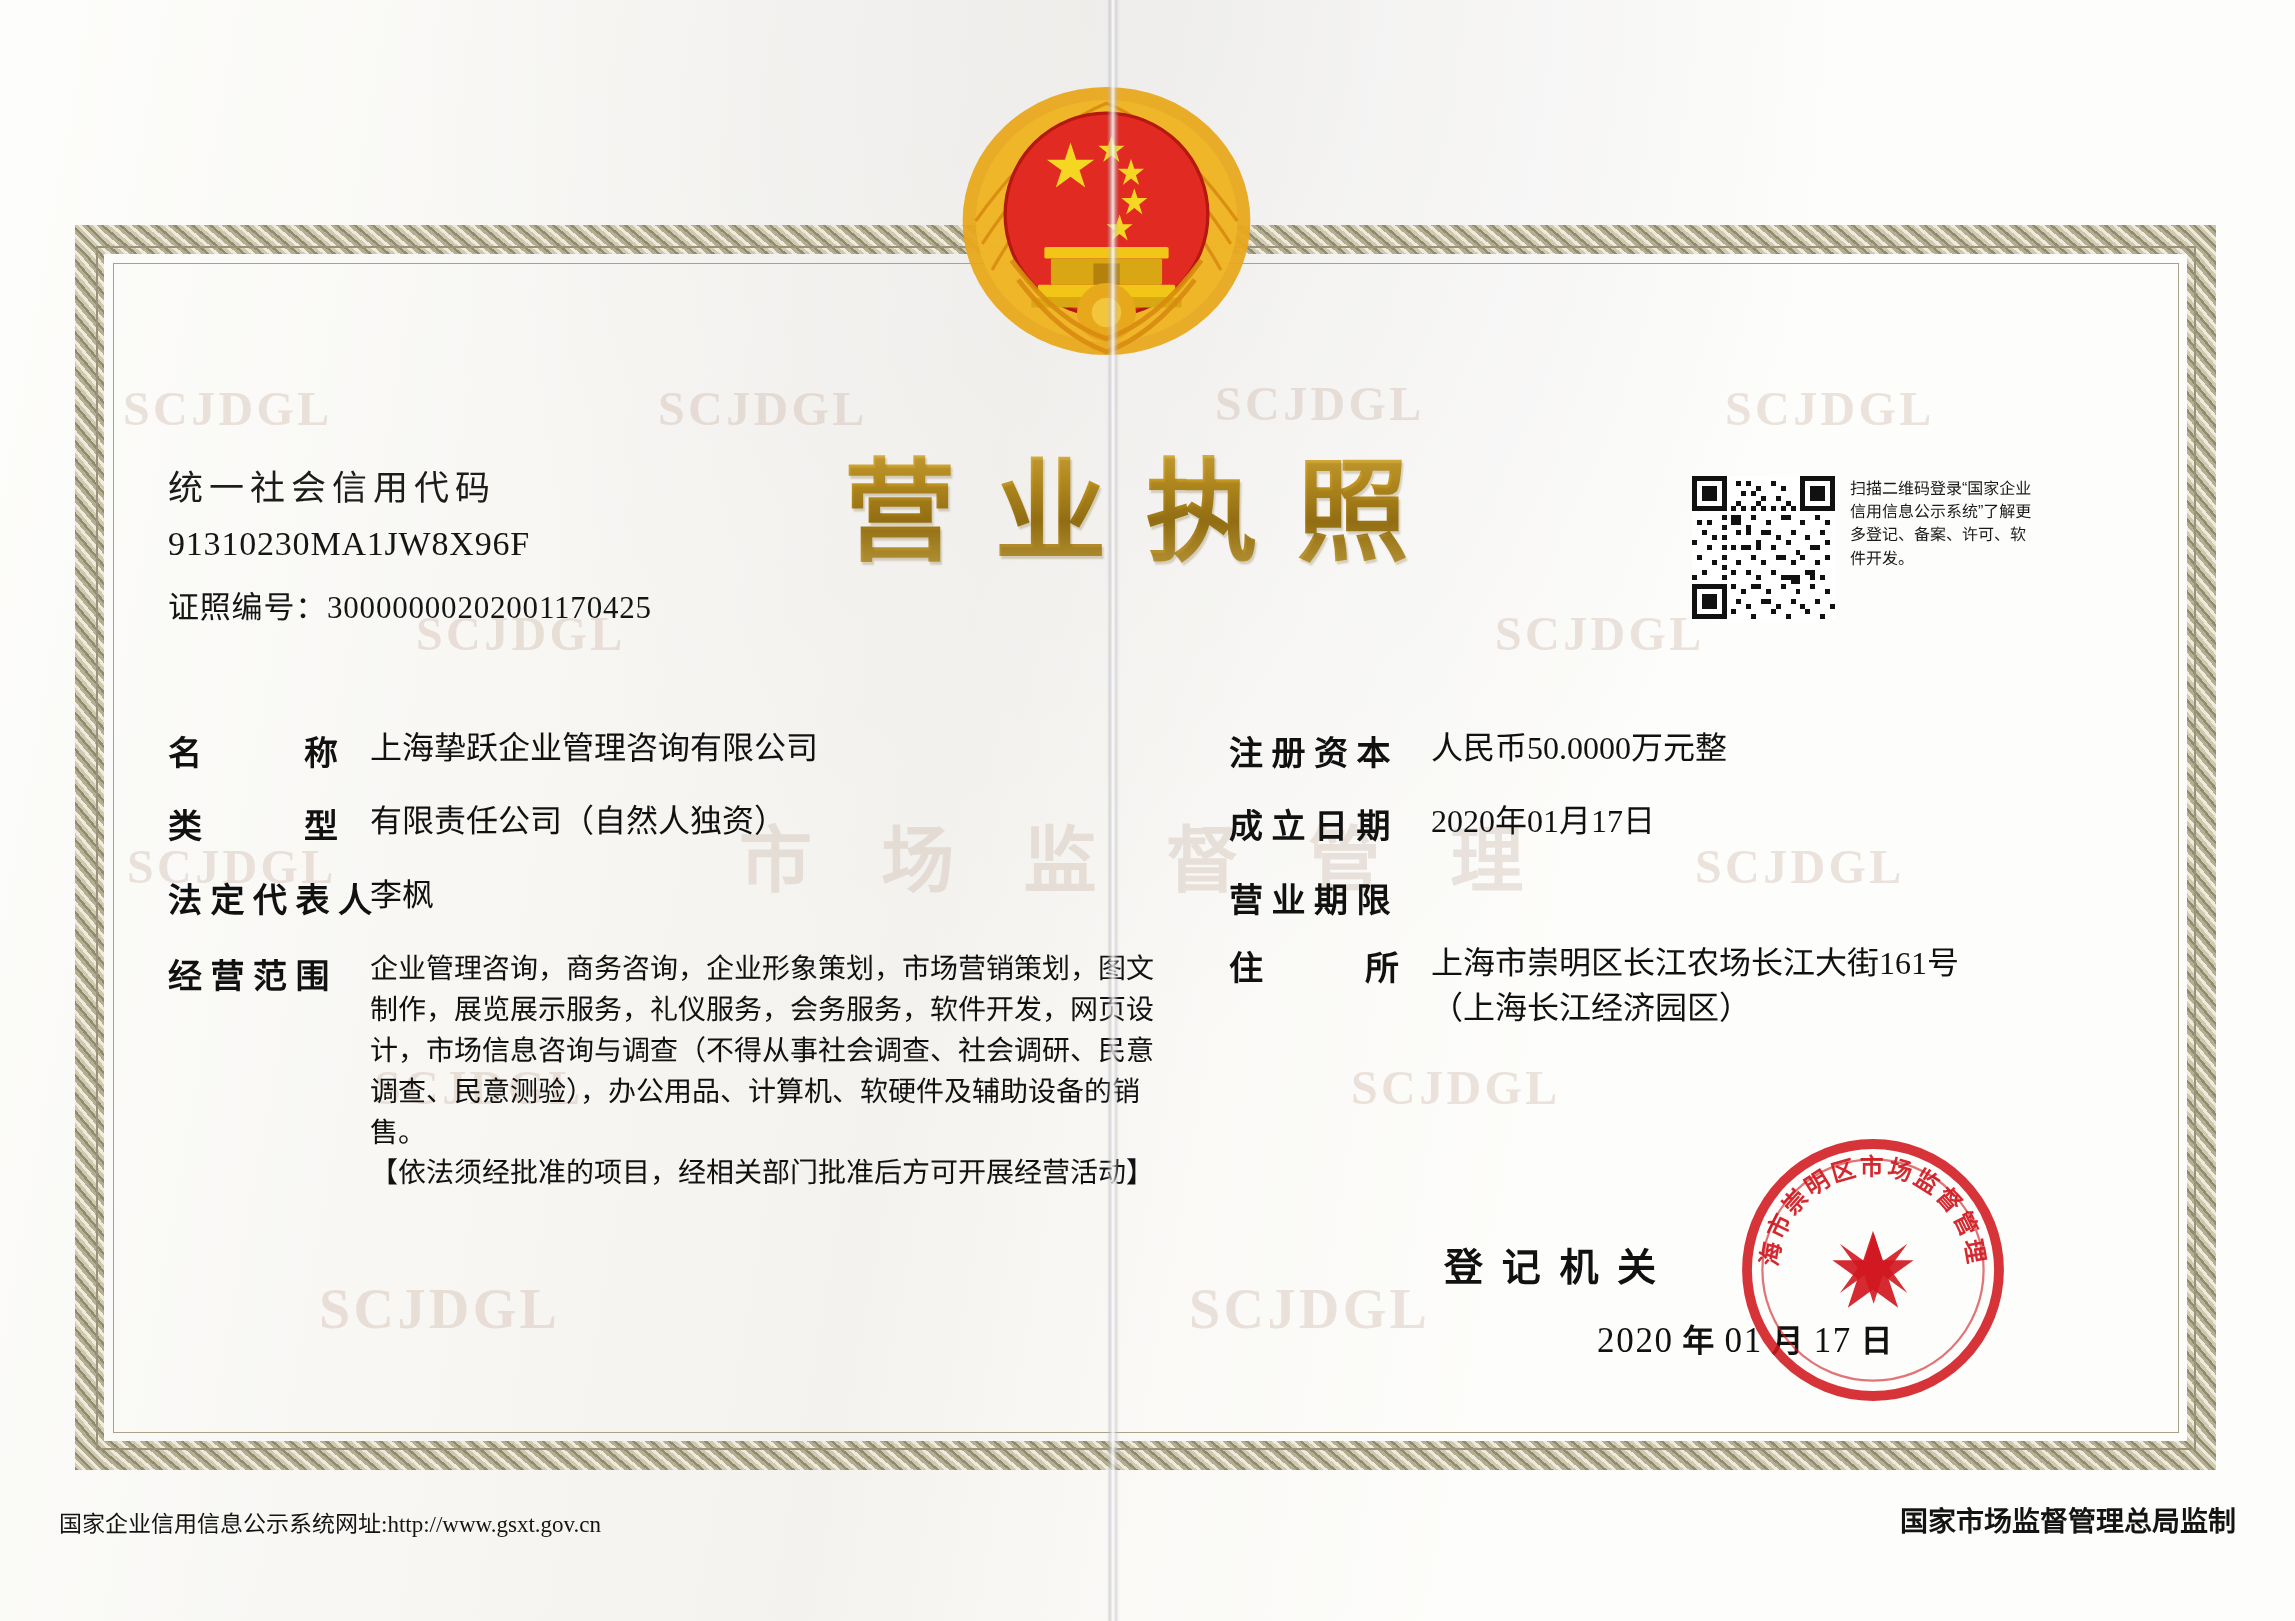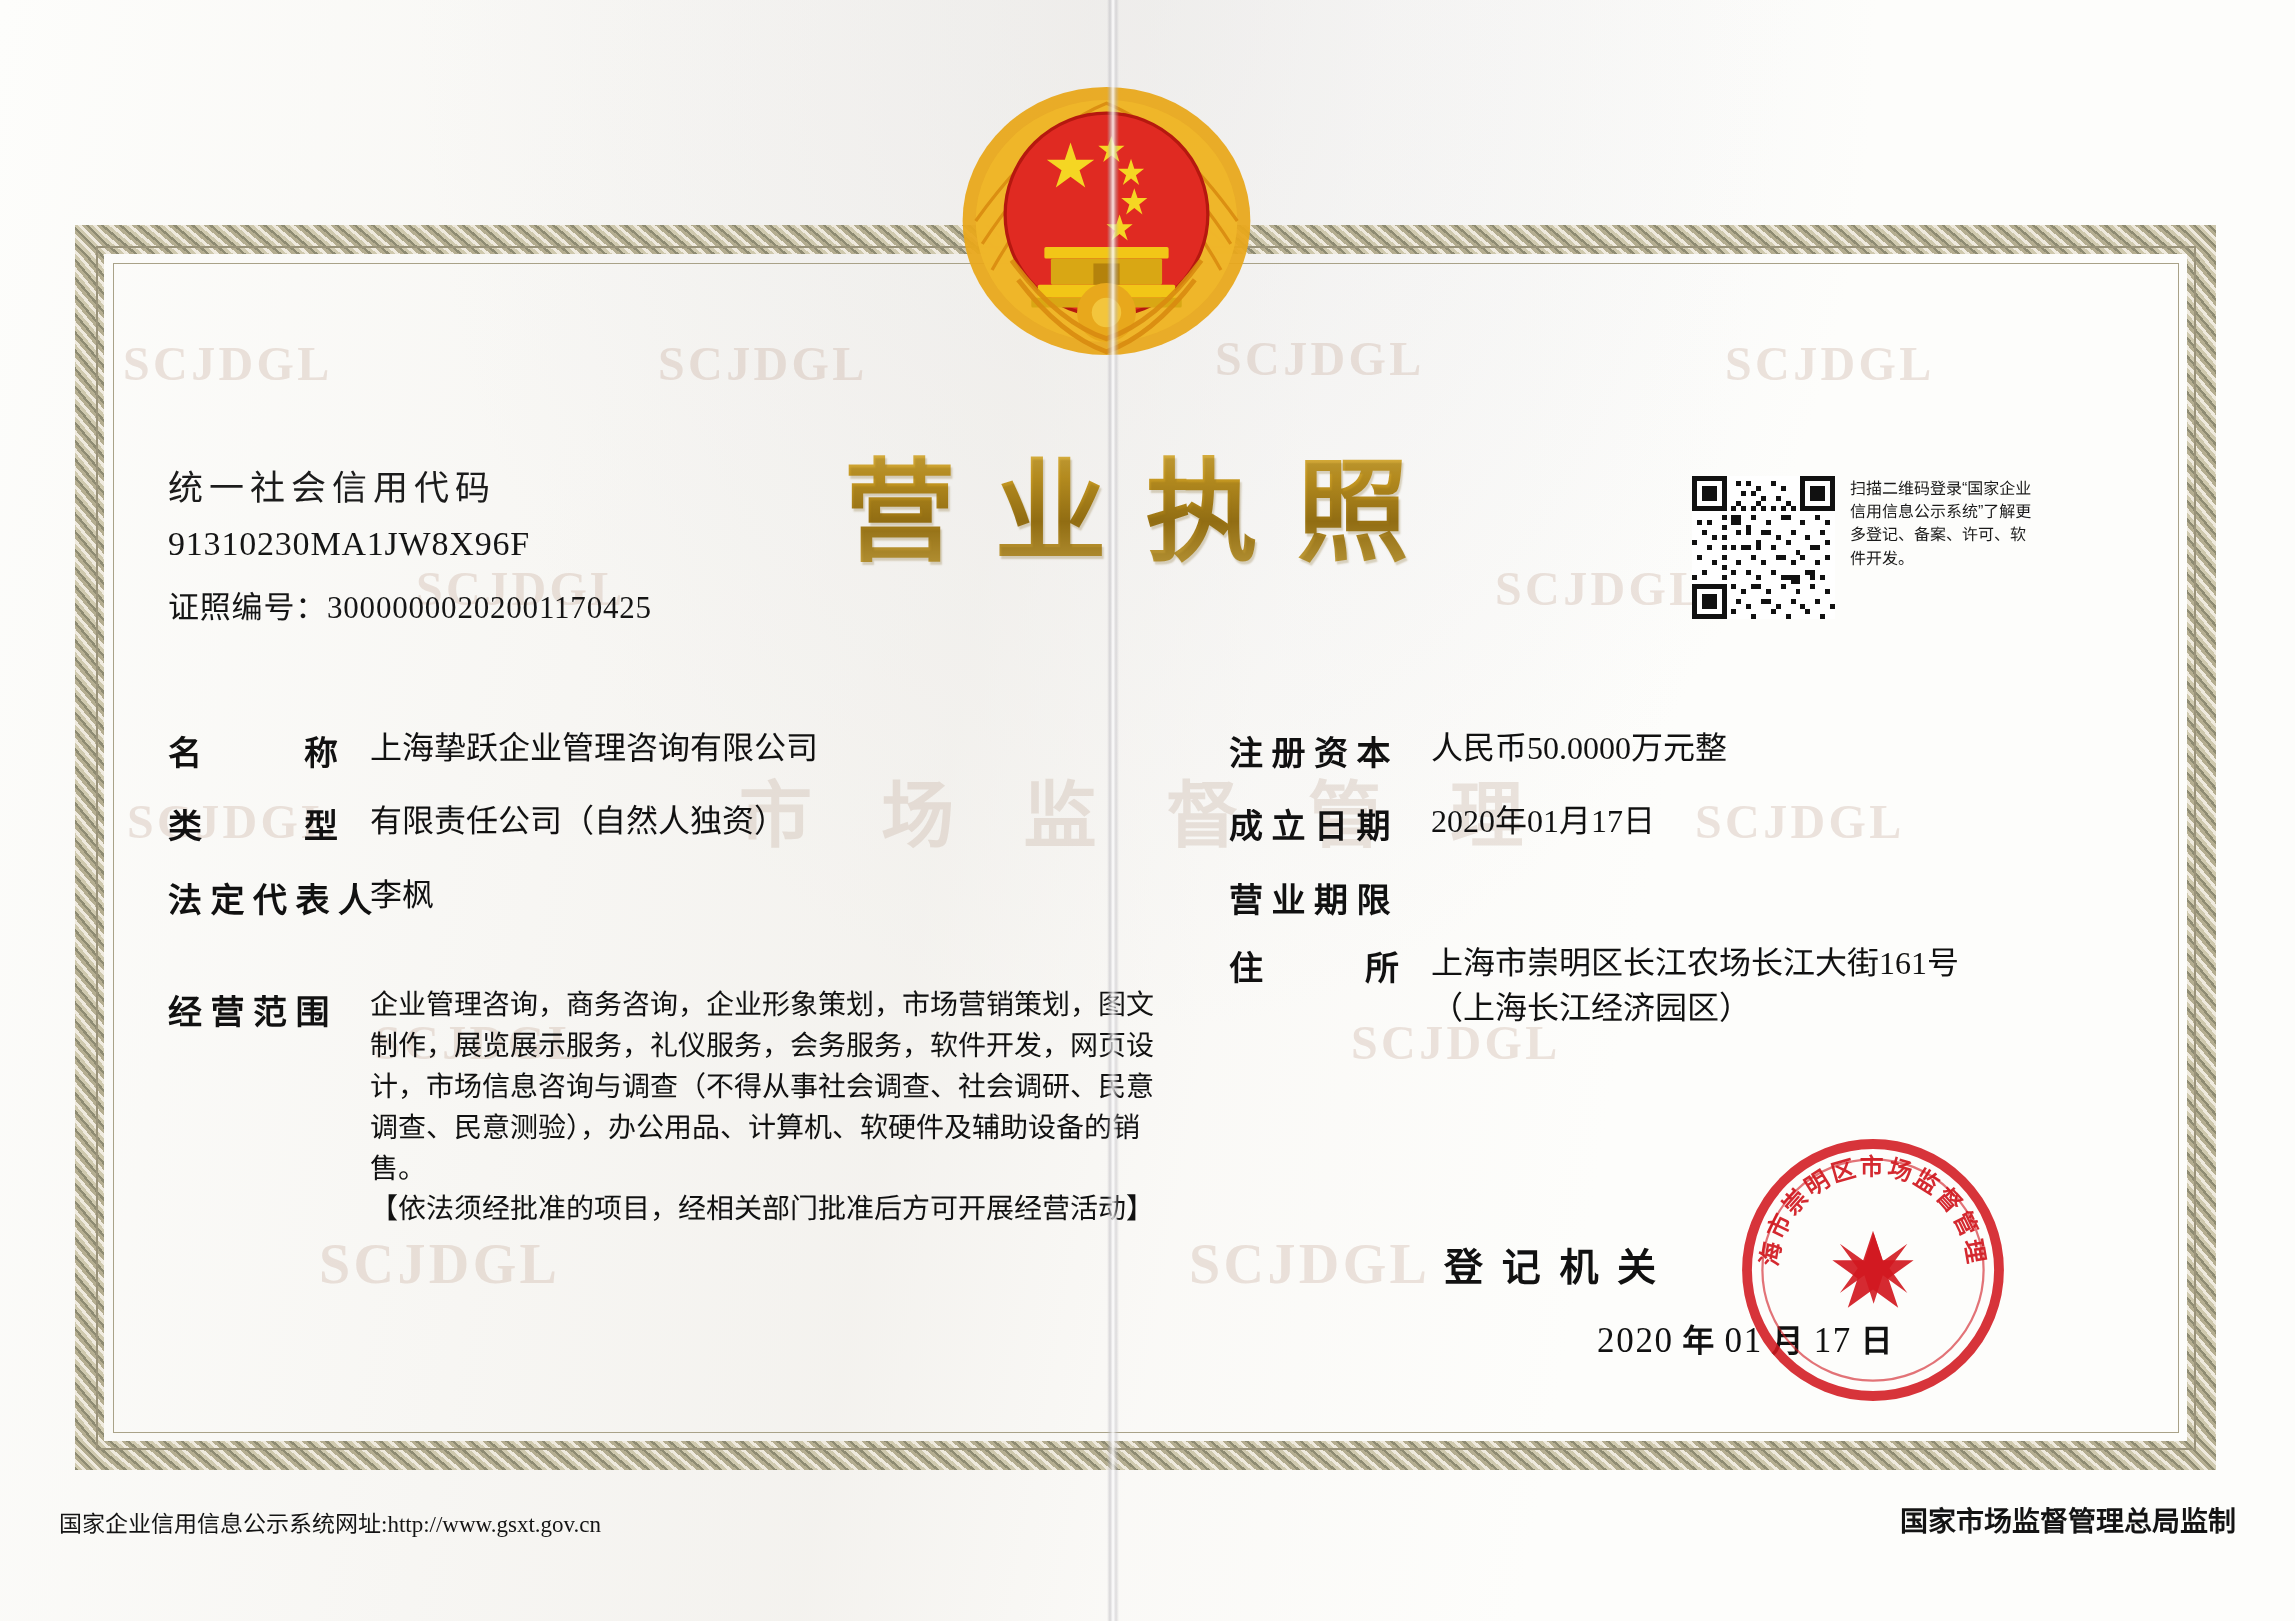--- a/index.html
+++ b/index.html
@@ -77,20 +77,21 @@
     left: 8.5px; top: 8.5px; right: 8.5px; bottom: 8.5px;
     border: 1.7px solid #a9a288;
   }
 
   
   .watermark-layer {
     position: absolute;
     inset: 0;
     pointer-events: none;
     overflow: hidden;
+    margin-top: 45px;
   }
   .wm {
     position: absolute;
     font-family: "Liberation Serif", serif;
     font-weight: 700;
     color: rgba(196,166,150,0.30);
     letter-spacing: 3.4px;
     white-space: nowrap;
   }
   .wm-big {
@@ -182,21 +183,21 @@
     color: #111;
     line-height: 1.42;
     font-family: "Liberation Serif", "DejaVu Serif", serif;
   }
   .f-value.small { font-size: 28px; line-height: 1.46; }
 
   
   #row-name     { left: 168px; top: 726px; }
   #row-type     { left: 168px; top: 799px; }
   #row-legal    { left: 168px; top: 873px; }
-  #row-scope    { left: 168px; top: 985px; }
+  #row-scope    { left: 168px; top: 949px; }
   #scope-value  { width: 790px; }
 
   
   #row-capital  { left: 1229px; top: 726px; }
   #row-estab    { left: 1229px; top: 799px; }
   #row-term     { left: 1229px; top: 873px; }
   #row-addr     { left: 1229px; top: 941px; }
   #addr-value   { width: 561px; }
 
   

